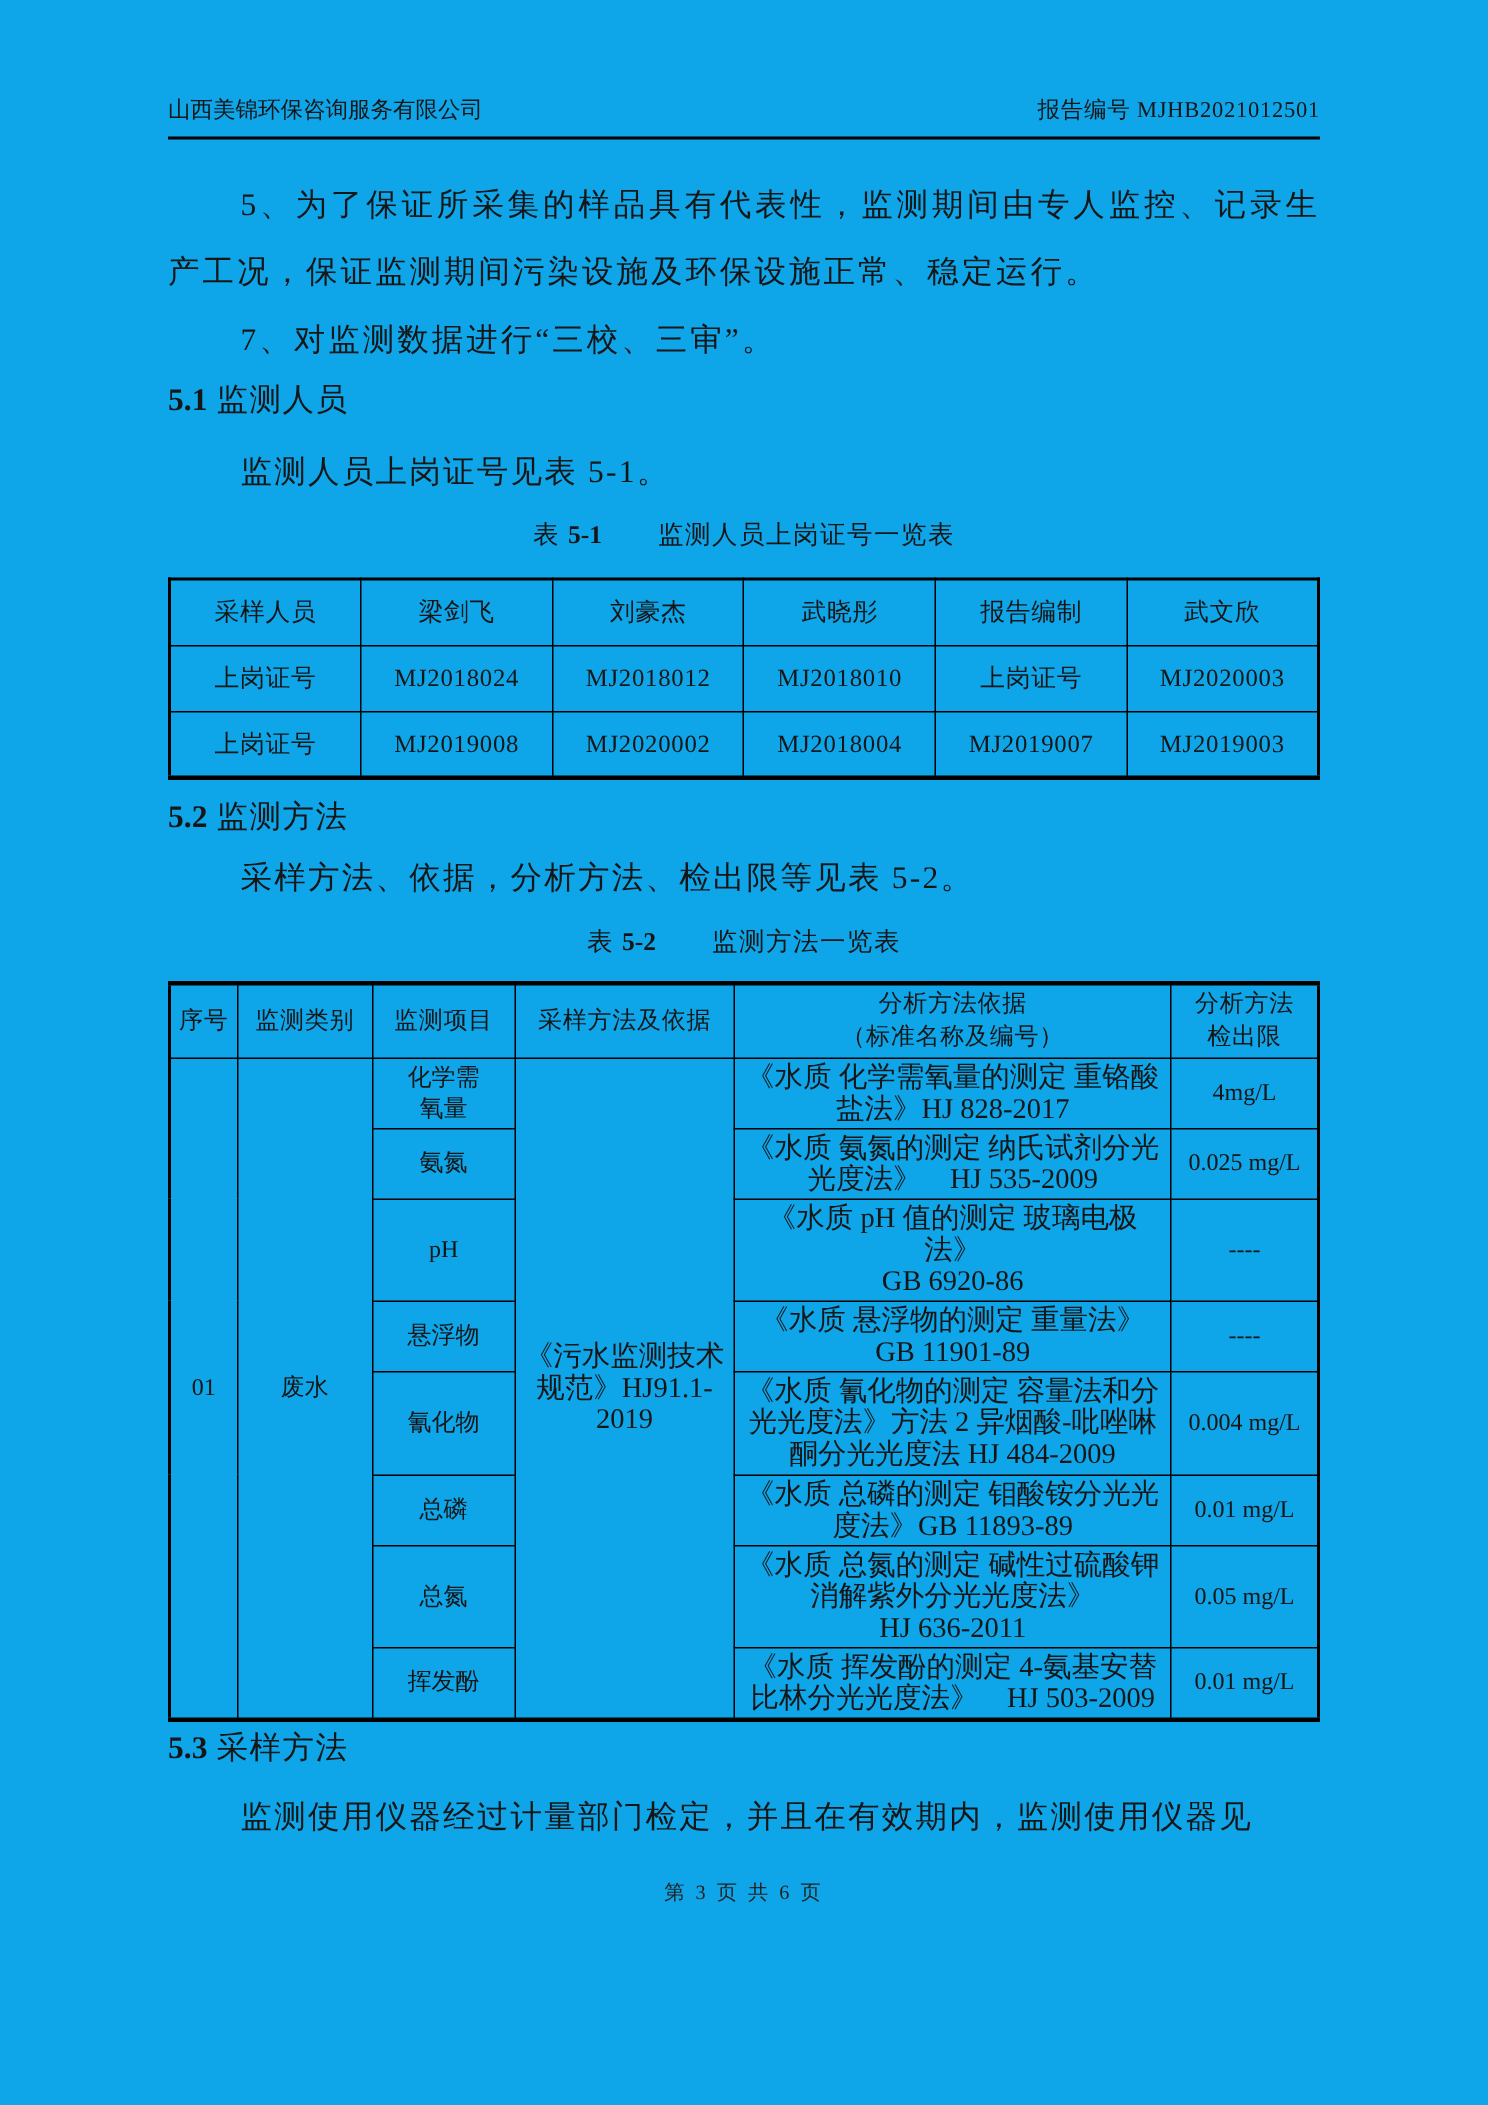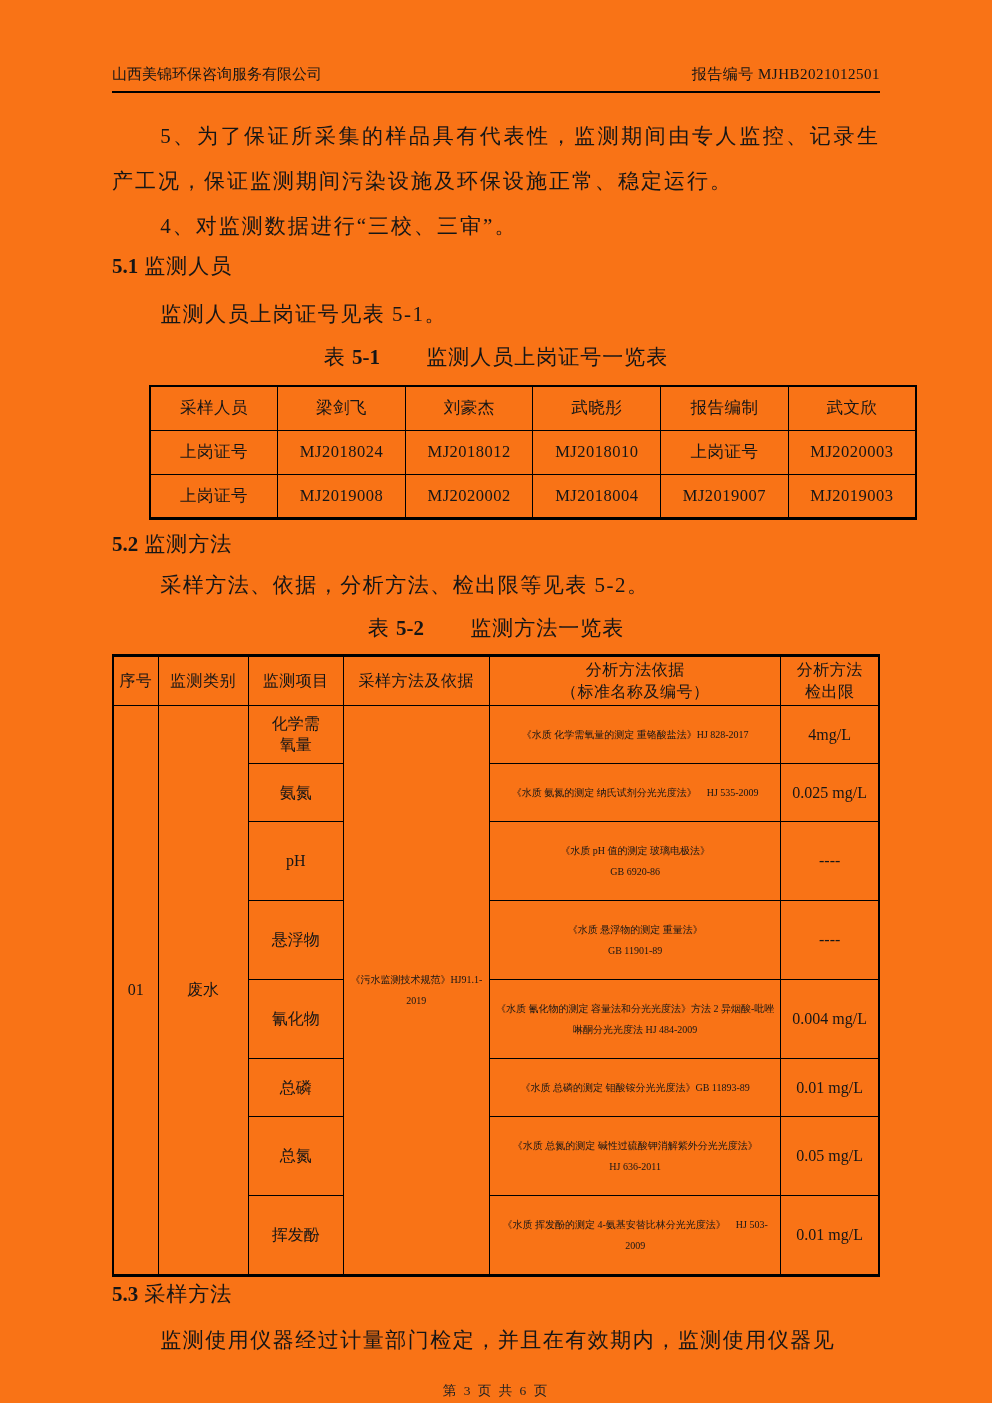--- a/index.html
+++ b/index.html
@@ -3,21 +3,21 @@
 <meta charset="utf-8">
 <style>
   * { margin: 0; padding: 0; box-sizing: border-box; }
   html, body { background: #fff; }
   body { font-family: "Liberation Serif", "DejaVu Serif", serif; color: #161616; }
   .page {
     position: relative;
     width: 992px;
     height: 1403px;
     margin: 0 auto;
-    background: #f97316;
+    background: #0ea5e9;
     overflow: hidden;
   }
   .content { padding: 0 112px; }
 
   
   .doc-header {
     display: flex;
     justify-content: space-between;
     align-items: flex-end;
     padding-top: 64px;
@@ -53,47 +53,47 @@
     letter-spacing: 1.5px;
     text-indent: 2.3em;
     margin-top: 12px;
   }
   .s52-body { margin-top: 5px; }
   .s53 { margin-top: 13px; }
   .s53-body { margin-top: 10px; }
 
   .caption {
     text-align: center;
-    font-size: 21px;
+    font-size: 17px;
     line-height: 24px;
     margin-top: 8px;
     letter-spacing: 1px;
   }
   .caption .b { font-weight: bold; letter-spacing: 0; }
   .caption .gap { display: inline-block; width: 2.2em; }
 
   
   table { border-collapse: collapse; width: 100%; table-layout: fixed; }
   td, th {
     border: 1.5px solid #000;
     text-align: center;
     vertical-align: middle;
     font-weight: normal;
     white-space: pre-line;
     padding: 2px 4px;
   }
-  .tbl1 { margin-top: 16px; border: 2px solid #000; border-top-width: 2.5px; border-bottom-width: 3px; margin-left: 37px; }
+  .tbl1 { margin-top: 16px; border: 2px solid #000; border-top-width: 2.5px; border-bottom-width: 3px; }
   .tbl1 tr { height: 44px; }
   .tbl1 td { font-size: 16.5px; letter-spacing: 0.5px; }
   .tbl1 col { width: 16.66%; }
 
   .tbl2 { margin-top: 14px; border: 2px solid #000; border-top-width: 3px; border-bottom-width: 3px; }
   .tbl2 th { font-size: 16px; line-height: 22px; letter-spacing: 0.5px; }
   .tbl2 td { font-size: 16px; line-height: 21px; }
-  .tbl2 .method-cell { font-size: 10px; padding: 18px 3px; }
+  .tbl2 .method-cell { font-size: 19px; padding: 2px 3px; }
   .tbl2 tr.hr { height: 48px; }
   .tbl2 tr.r0 { height: 46px; }
   .tbl2 tr.r1 { height: 46px; }
   .tbl2 tr.r2 { height: 45px; }
   .tbl2 tr.r3 { height: 44px; }
   .tbl2 tr.r4 { height: 69px; }
   .tbl2 tr.r5 { height: 45px; }
   .tbl2 tr.r6 { height: 59px; }
   .tbl2 tr.r7 { height: 46px; margin-top: 32px; }
   .c-serial { width: 45px; }
@@ -116,21 +116,21 @@
 
 <div class="page">
   <div class="content">
 
     <div class="doc-header">
       <span class="company">山西美锦环保咨询服务有限公司</span>
       <span class="report-no">报告编号 MJHB2021012501</span>
     </div>
 
     <p class="para p5">5、为了保证所采集的样品具有代表性，监测期间由专人监控、记录生产工况，保证监测期间污染设施及环保设施正常、稳定运行。</p>
-    <p class="para p6">4、对监测数据进行“三校、三审”。</p>
+    <p class="para p6">7、对监测数据进行“三校、三审”。</p>
 
     <h2 class="sec"><span class="num">5.1</span><span>监测人员</span></h2>
     <p class="sec-body">监测人员上岗证号见表 5-1。</p>
 
     <div class="caption">
       <span>表</span>
       <span class="b">5-1</span><span class="gap"></span><span>监测人员上岗证号一览表</span>
     </div>
 
     <table class="tbl1">

